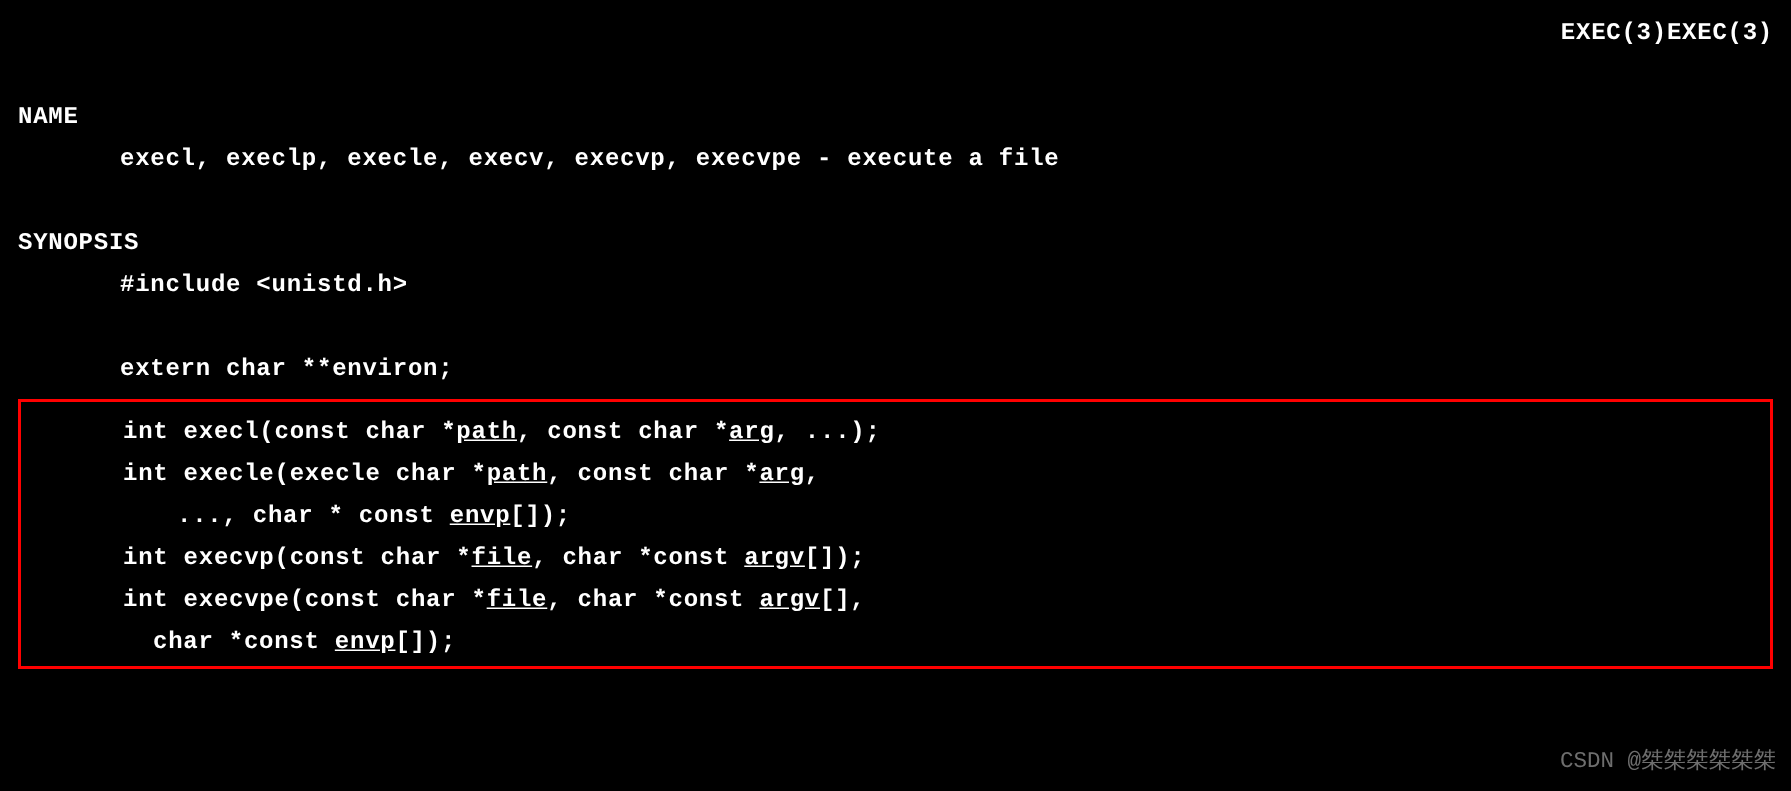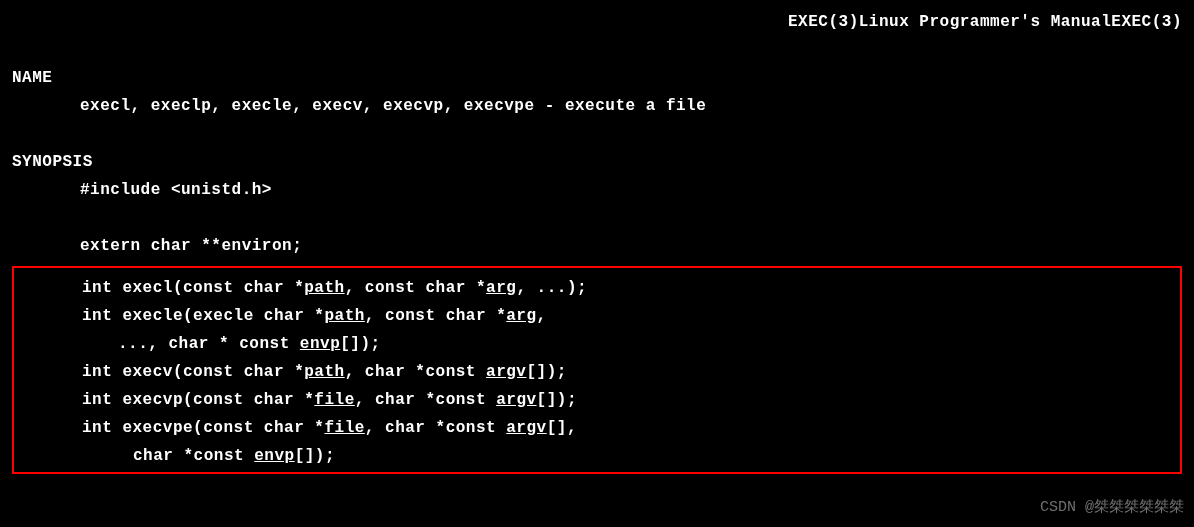--- a/index.html
+++ b/index.html
@@ -52,29 +52,28 @@
       bottom: 6px;
       color: rgba(200,200,200,0.55);
       font-weight: normal;
       font-size: 15px;
       letter-spacing: 0;
     }
     .continuation {
       padding-left: 104px;
     }
     .continuation2 {
-      padding-left: 119px;
+      padding-left: 88px;
     }
   </style>
 </head>
 <body>
 
 <div class="header-row">
   <span>EXEC(3)</span>
-  <span>Linux Programmer's Manual</span>
   <span>EXEC(3)</span>
 </div>
 
 <div class="section-heading">NAME</div>
 <div class="indented code-line">execl, execlp, execle, execv, execvp, execvpe - execute a file</div>
 
 <div class="blank-line"></div>
 
 <div class="section-heading">SYNOPSIS</div>
 <div class="indented code-line">#include &lt;unistd.h&gt;</div>
@@ -85,21 +84,20 @@
 
 <div class="red-box">
 
   <div class="indented code-line"><span>int execl(const char *</span><span class="underline">path</span><span>, const char *</span><span class="underline">arg</span><span>, ...);</span></div>
 
 
   <div class="indented code-line"><span>int execle(execle char *</span><span class="underline">path</span><span>, const char *</span><span class="underline">arg</span><span>,</span></div>
 
   <div class="continuation code-line"><span>..., char * const </span><span class="underline">envp</span><span>[]);</span></div>
 
-  <div class="indented code-line"><span>int execv(const char *</span><span class="underline">path</span><span>, char *const </span><span class="underline">argv</span><span>[]);</span></div>
 
   <div class="indented code-line"><span>int execvp(const char *</span><span class="underline">file</span><span>, char *const </span><span class="underline">argv</span><span>[]);</span></div>
 
   <div class="indented code-line"><span>int execvpe(const char *</span><span class="underline">file</span><span>, char *const </span><span class="underline">argv</span><span>[],</span></div>
 
   <div class="continuation2 code-line"><span>char *const </span><span class="underline">envp</span><span>[]);</span></div>
 
 </div>
 
 <div class="watermark">CSDN @桀桀桀桀桀桀</div>

